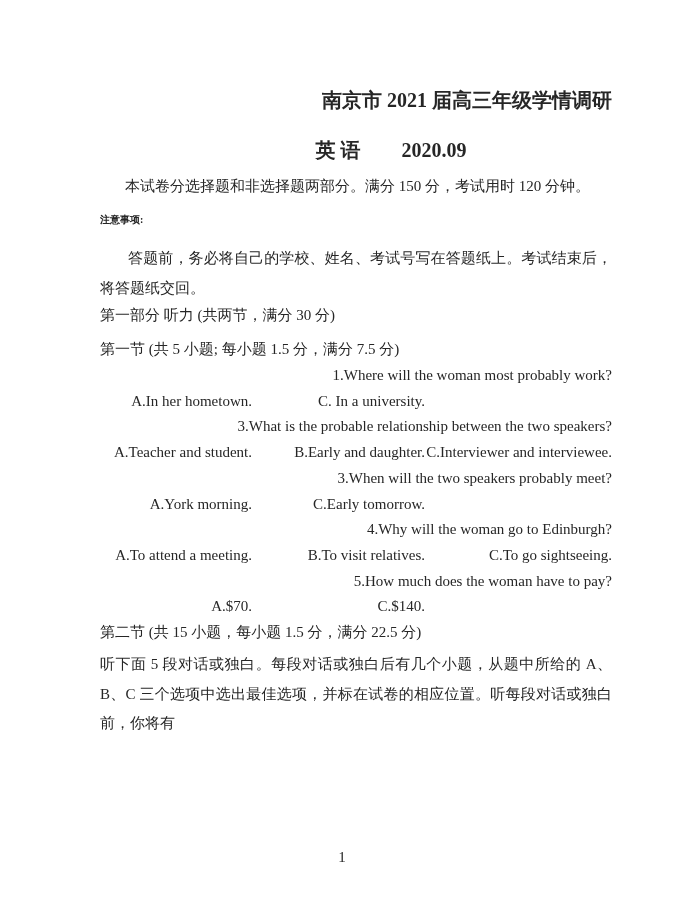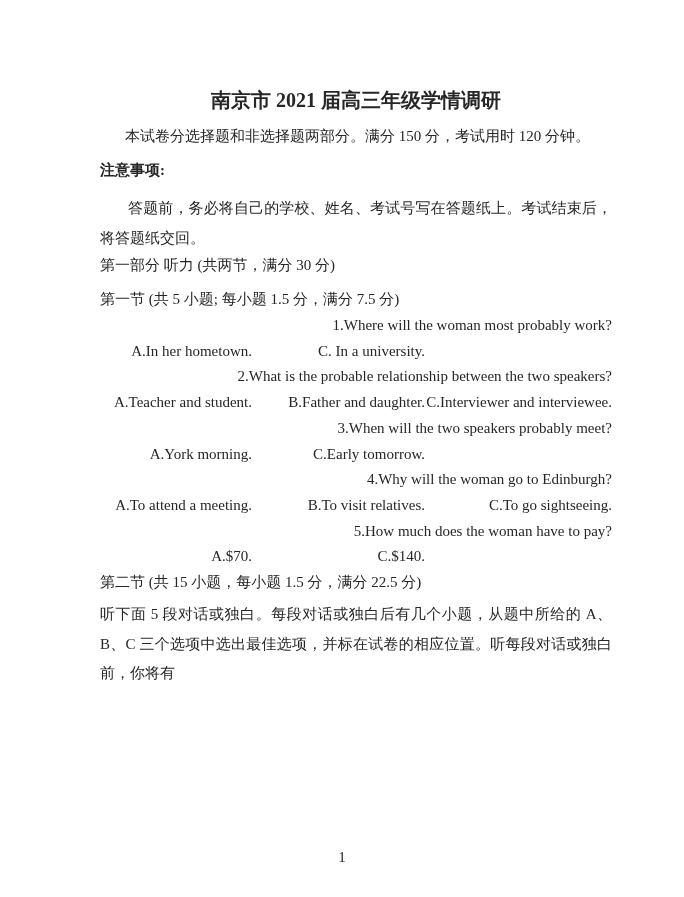--- a/index.html
+++ b/index.html
@@ -12,41 +12,41 @@
     padding: 88px 72px 0 100px;
     font-family: "Liberation Serif", "DejaVu Serif", serif;
     color: #262626;
     overflow: hidden;
   }
   .title {
     margin: 0;
     font-size: 20px;
     line-height: 24px;
     font-weight: 700;
-    text-align: center;
+    text-align: right;
   }
   .subject-line {
     position: relative;
     left: 35px;
     margin: 26px 0 0;
     font-size: 20px;
     line-height: 24px;
     font-weight: 700;
     text-align: center;
   }
   .subject-date { margin-left: 36px; font-weight: 700; }
   .exam-info {
     margin: 14px 0 0;
     font-size: 15px;
     line-height: 20px;
     text-indent: 25px;
   }
   .notice-heading {
     margin: 14px 0 0;
-    font-size: 15px;
+    font-size: 10px;
     line-height: 20px;
     font-weight: 700;
   }
   .notice-body {
     margin: 13px 0 0;
     font-size: 15px;
     line-height: 30px;
     text-indent: 28px;
     text-align: justify;
   }
@@ -97,20 +97,24 @@
     font-size: 15px;
   }
 </style>
 </head>
 <body>
 
 <div class="page">
 
   <h1 class="title">南京市 2021 届高三年级学情调研</h1>
 
+  <div class="subject-line">
+    <span class="subject-name">英 语</span>
+    <span class="subject-date">2020.09</span>
+  </div>
 
   <p class="exam-info">本试卷分选择题和非选择题两部分。满分 150 分，考试用时 120 分钟。</p>
 
   <p class="notice-heading">注意事项:</p>
 
   <p class="notice-body">答题前，务必将自己的学校、姓名、考试号写在答题纸上。考试结束后，将答题纸交回。</p>
 
   <p class="part-heading">第一部分 听力 (共两节，满分 30 分)</p>
 
   <p class="section-heading">第一节 (共 5 小题; 每小题 1.5 分，满分 7.5 分)</p>
@@ -120,24 +124,24 @@
 
     <div class="q">
       <div class="q-line">1.Where will the woman most probably work?</div>
       <div class="opts">
         <span class="opt">A.In her hometown.</span>
         <span class="opt">C. In a university.</span>
       </div>
     </div>
 
     <div class="q">
-      <div class="q-line">2.What is the probable relationship between the two speakers?</div>
+      <div class="q-line">3.What is the probable relationship between the two speakers?</div>
       <div class="opts">
         <span class="opt">A.Teacher and student.</span>
-        <span class="opt">B.Father and daughter.</span>
+        <span class="opt">B.Early and daughter.</span>
         <span class="opt">C.Interviewer and interviewee.</span>
       </div>
     </div>
 
     <div class="q">
       <div class="q-line">3.When will the two speakers probably meet?</div>
       <div class="opts">
         <span class="opt">A.York morning.</span>
         <span class="opt">C.Early tomorrow.</span>
       </div>

